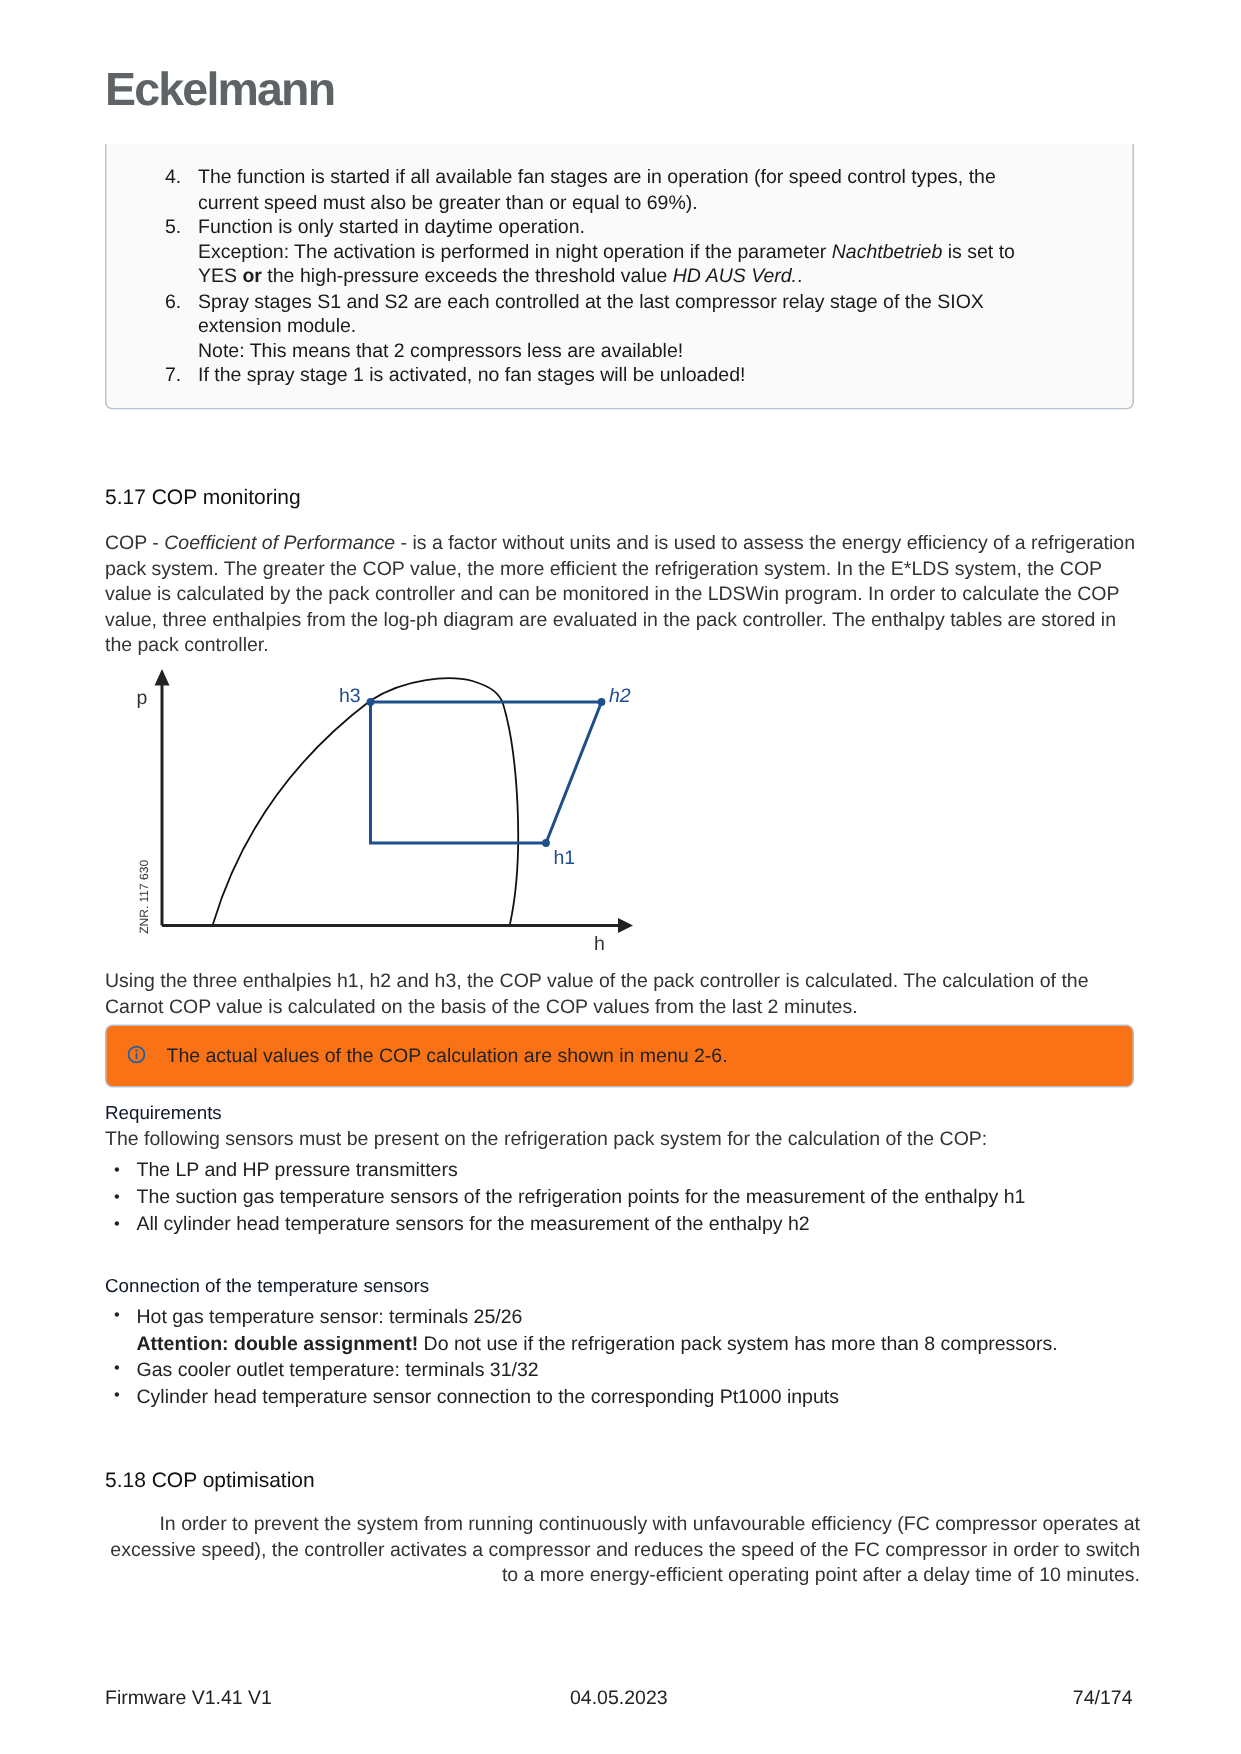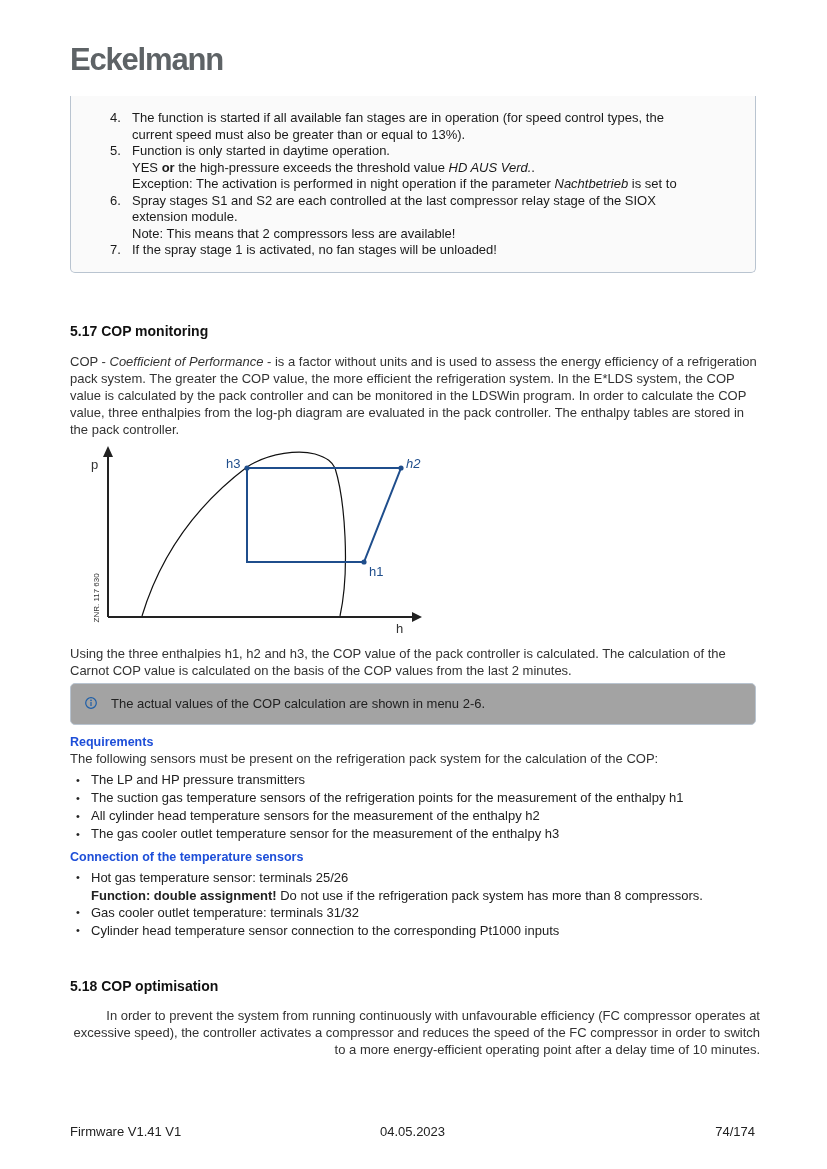--- a/index.html
+++ b/index.html
@@ -6,50 +6,50 @@
   body { width:827px; height:1169px; position:relative; overflow:hidden;
          font-family:"Liberation Sans", sans-serif; color:#1a1a1a; font-size:13px; }
   .logo { position:absolute; left:70px; top:42px; font-family:"Liberation Sans", sans-serif;
           font-weight:bold; font-size:31px; color:#5e6366; letter-spacing:-1.2px;text-align:center; }
   .note-box-top { position:absolute; left:70px; top:96px; width:684px; height:176px;
           border:1px solid #b9c4d0; border-top:none; border-radius:0 0 5px 5px; background:#fafafa; }
   ol.steps { position:absolute; left:110px; top:110px; width:640px; margin:0; padding:0 0 0 22px;
           list-style:none; line-height:16.5px; font-size:13px; }
   ol.steps li { position:relative; }
   ol.steps li .num { position:absolute; left:-22px; }
-  h2 { position:absolute; margin:0; font-size:14px; font-weight:bold; color:#111; }
+  h2 { position:absolute; margin:0; font-size:14px; font-weight:normal; color:#111; }
   p.body { position:absolute; margin:0; left:70px; width:690px; line-height:17px; font-size:13px; color:#333; }
   .diagram { position:absolute; left:70px; top:440px; width:370px; height:200px; }
   .info-box { position:absolute; left:70px; top:683px; width:684px; height:40px;
-          border:1px solid #b9c4d0; border-radius:5px; background:#a3a3a3; }
+          border:1px solid #b9c4d0; border-radius:5px; background:#f97316; }
   .info-icon { position:absolute; left:14px; top:13px; width:12px; height:12px; }
   .info-text { position:absolute; left:40px; top:12px; font-size:13px; color:#222; }
-  .subhead { position:absolute; left:70px; margin:0; font-size:12.5px; font-weight:bold; color:#1d4ed8; }
+  .subhead { position:absolute; left:70px; margin:0; font-size:12.5px; font-weight:normal; color:#0f172a; }
   ul.bullets { position:absolute; left:76px; margin:0; padding:0; list-style:none; line-height:18px; font-size:13px; color:#222; }
   ul.bullets li { position:relative; padding-left:15px; }
   ul.bullets li::before { content:"•"; position:absolute; left:0; top:0; font-size:11px; }
   .footer { position:absolute; top:1124px; font-size:13px; color:#222; }
 </style>
 </head>
 <body>
 
 <div class="logo">Eckelmann</div>
 
 <div class="note-box-top"></div>
 <ol class="steps">
   <li>
     <span class="num">4.</span>
     <div>The function is started if all available fan stages are in operation (for speed control types, the</div>
-    <div>current speed must also be greater than or equal to 13%).</div>
+    <div>current speed must also be greater than or equal to 69%).</div>
   </li>
   <li>
     <span class="num">5.</span>
     <div>Function is only started in daytime operation.</div>
+    <div><span>Exception: The activation is performed in night operation if the parameter </span><i>Nachtbetrieb</i><span> is set to</span></div>
     <div><span>YES </span><b>or</b><span> the high-pressure exceeds the threshold value </span><i>HD AUS Verd.</i><span>.</span></div>
-    <div><span>Exception: The activation is performed in night operation if the parameter </span><i>Nachtbetrieb</i><span> is set to</span></div>
   </li>
   <li>
     <span class="num">6.</span>
     <div>Spray stages S1 and S2 are each controlled at the last compressor relay stage of the SIOX</div>
     <div>extension module.</div>
     <div>Note: This means that 2 compressors less are available!</div>
   </li>
   <li>
     <span class="num">7.</span>
     <div>If the spray stage 1 is activated, no fan stages will be unloaded!</div>
@@ -93,28 +93,27 @@
   </svg>
   <span class="info-text">The actual values of the COP calculation are shown in menu 2-6.</span>
 </div>
 
 <div class="subhead" style="top:735px;">Requirements</div>
 <p class="body" style="top:750px;">The following sensors must be present on the refrigeration pack system for the calculation of the COP:</p>
 <ul class="bullets" style="top:771px;">
   <li>The LP and HP pressure transmitters</li>
   <li>The suction gas temperature sensors of the refrigeration points for the measurement of the enthalpy h1</li>
   <li>All cylinder head temperature sensors for the measurement of the enthalpy h2</li>
-  <li>The gas cooler outlet temperature sensor for the measurement of the enthalpy h3</li>
 </ul>
 
 <div class="subhead" style="top:850px;">Connection of the temperature sensors</div>
 <ul class="bullets" style="top:869px; line-height:17.5px;">
   <li>
     <div>Hot gas temperature sensor: terminals 25/26</div>
-    <div><b>Function: double assignment!</b><span> Do not use if the refrigeration pack system has more than 8 compressors.</span></div>
+    <div><b>Attention: double assignment!</b><span> Do not use if the refrigeration pack system has more than 8 compressors.</span></div>
   </li>
   <li>Gas cooler outlet temperature: terminals 31/32</li>
   <li>Cylinder head temperature sensor connection to the corresponding Pt1000 inputs</li>
 </ul>
 
 <h2 style="left:70px; top:978px;">5.18  COP optimisation</h2>
 <p class="body" style="top:1007px;text-align:right;">In order to prevent the system from running continuously with unfavourable efficiency (FC compressor operates at excessive speed), the controller activates a compressor and reduces the speed of the FC compressor in order to switch to a more energy-efficient operating point after a delay time of 10 minutes.</p>
 
 <div class="footer" style="left:70px;">Firmware V1.41 V1</div>
 <div class="footer" style="left:380px;">04.05.2023</div>

